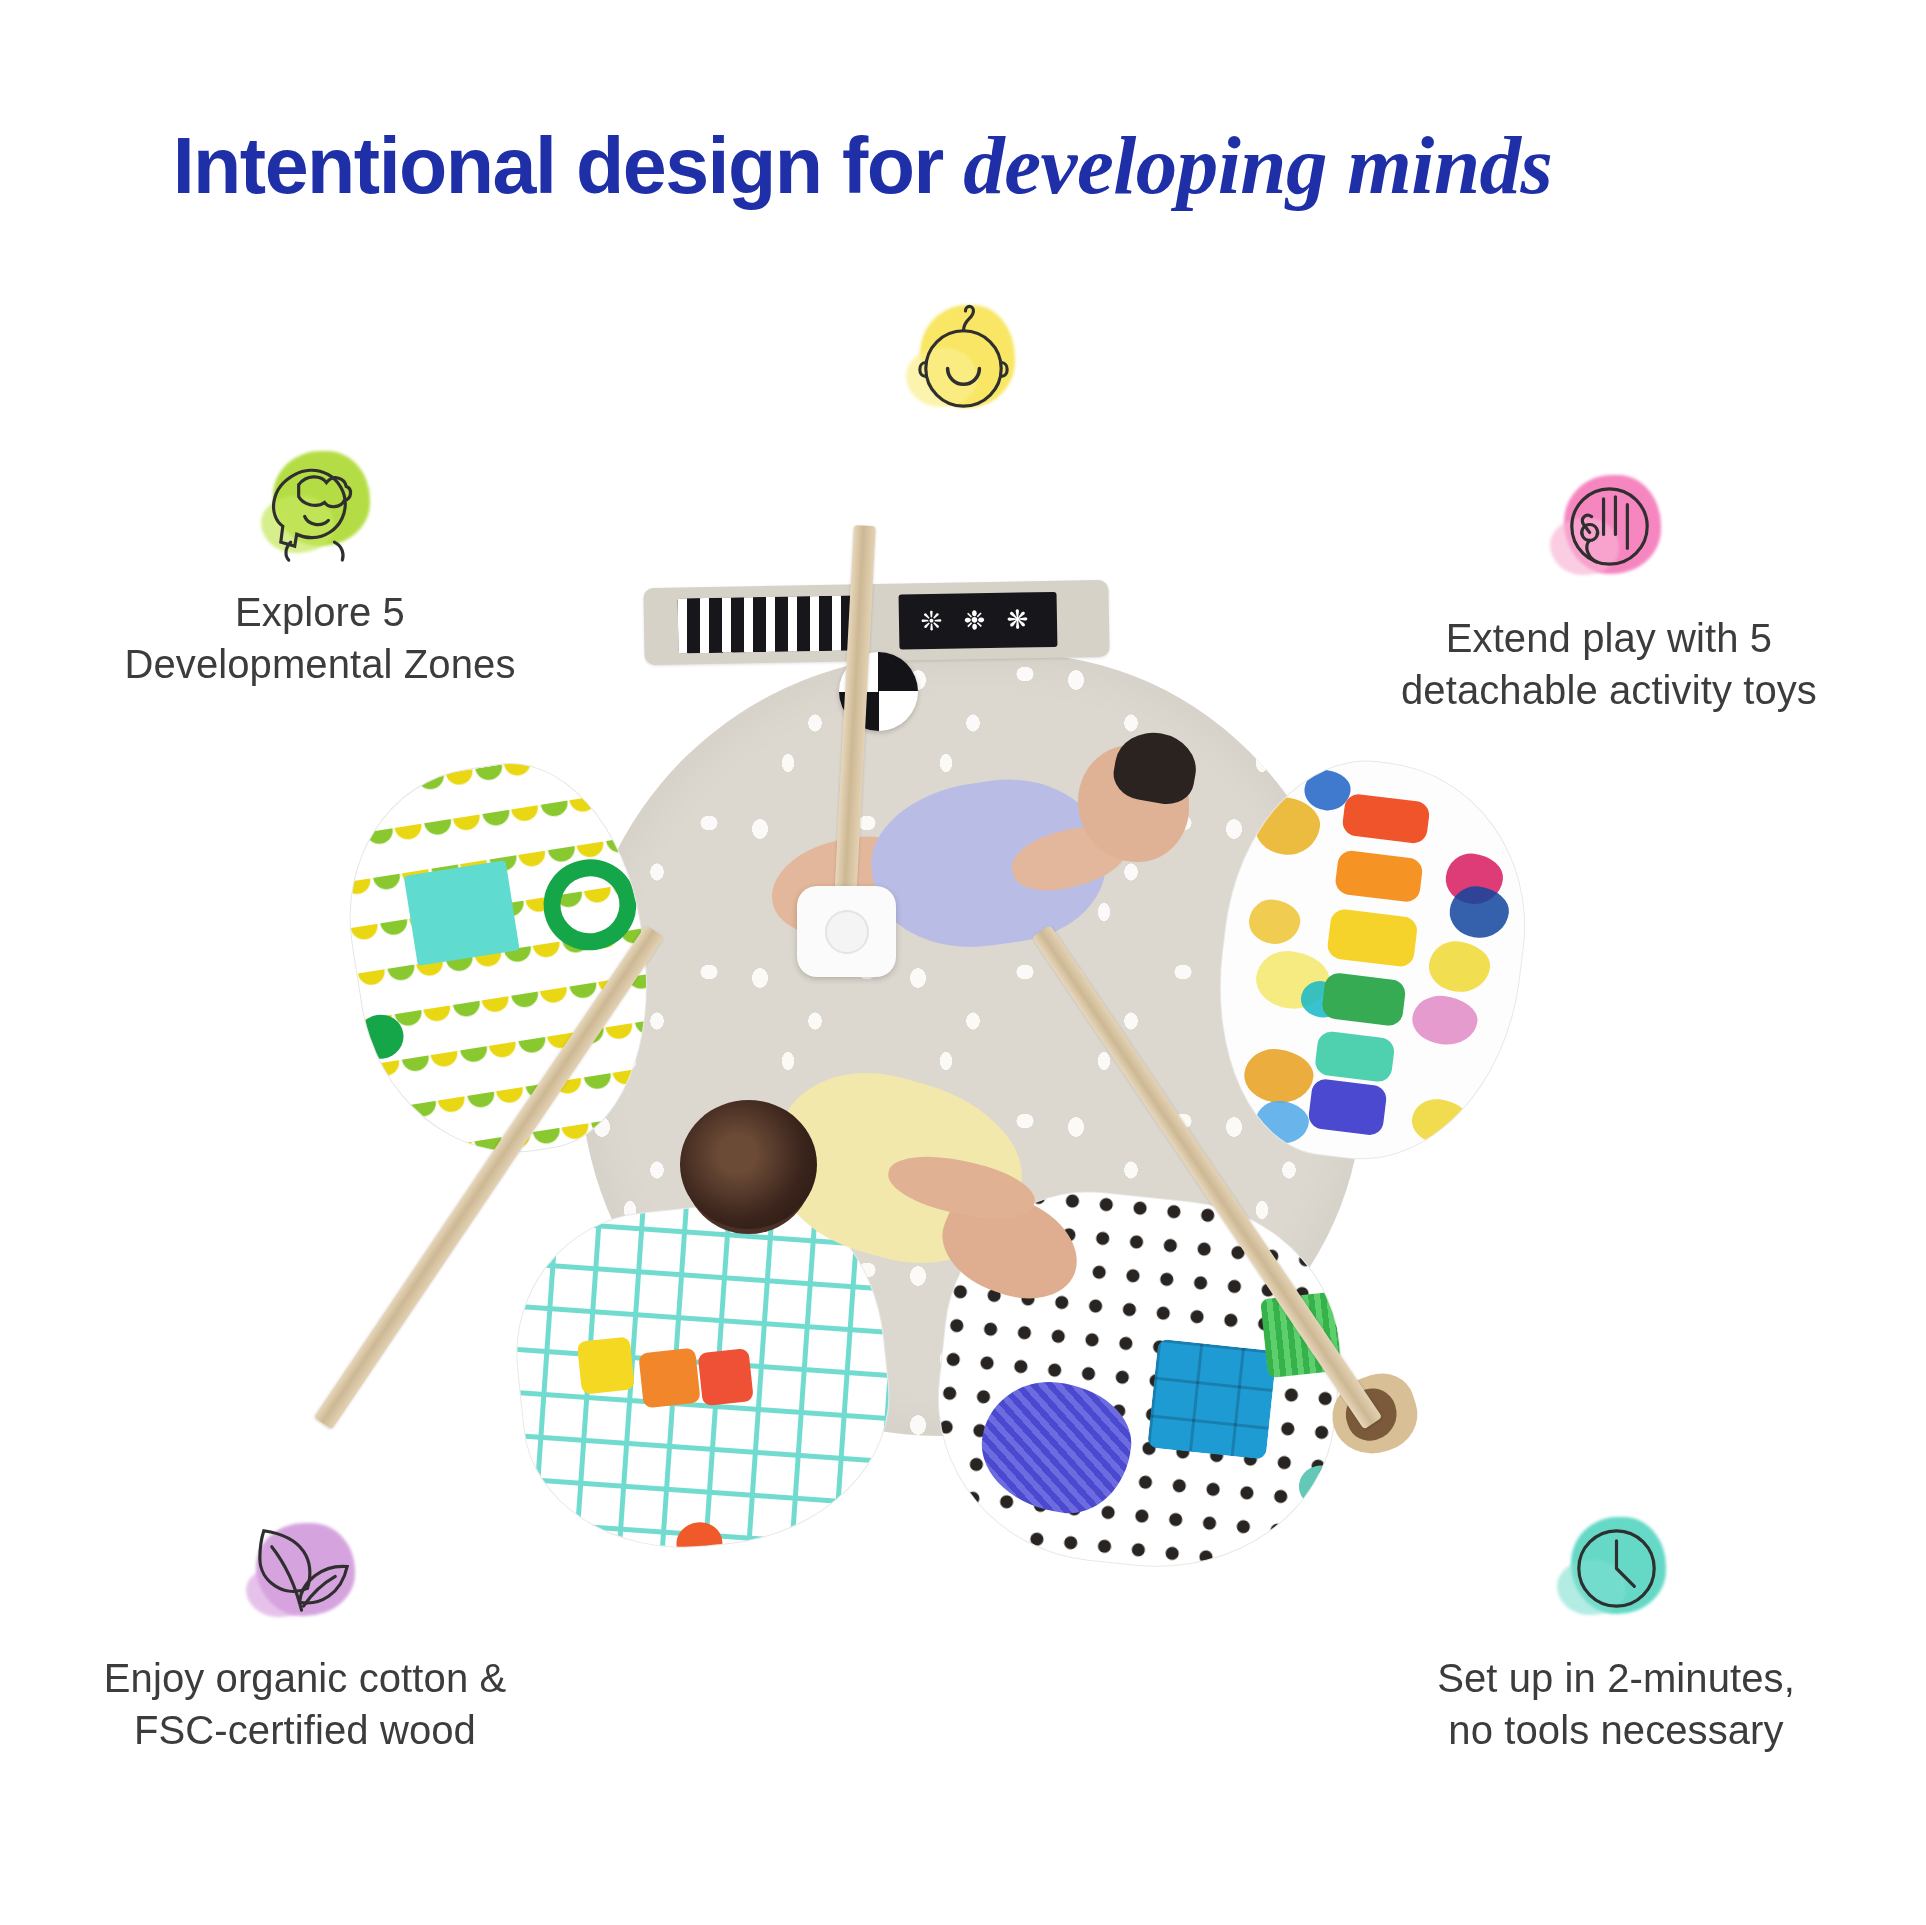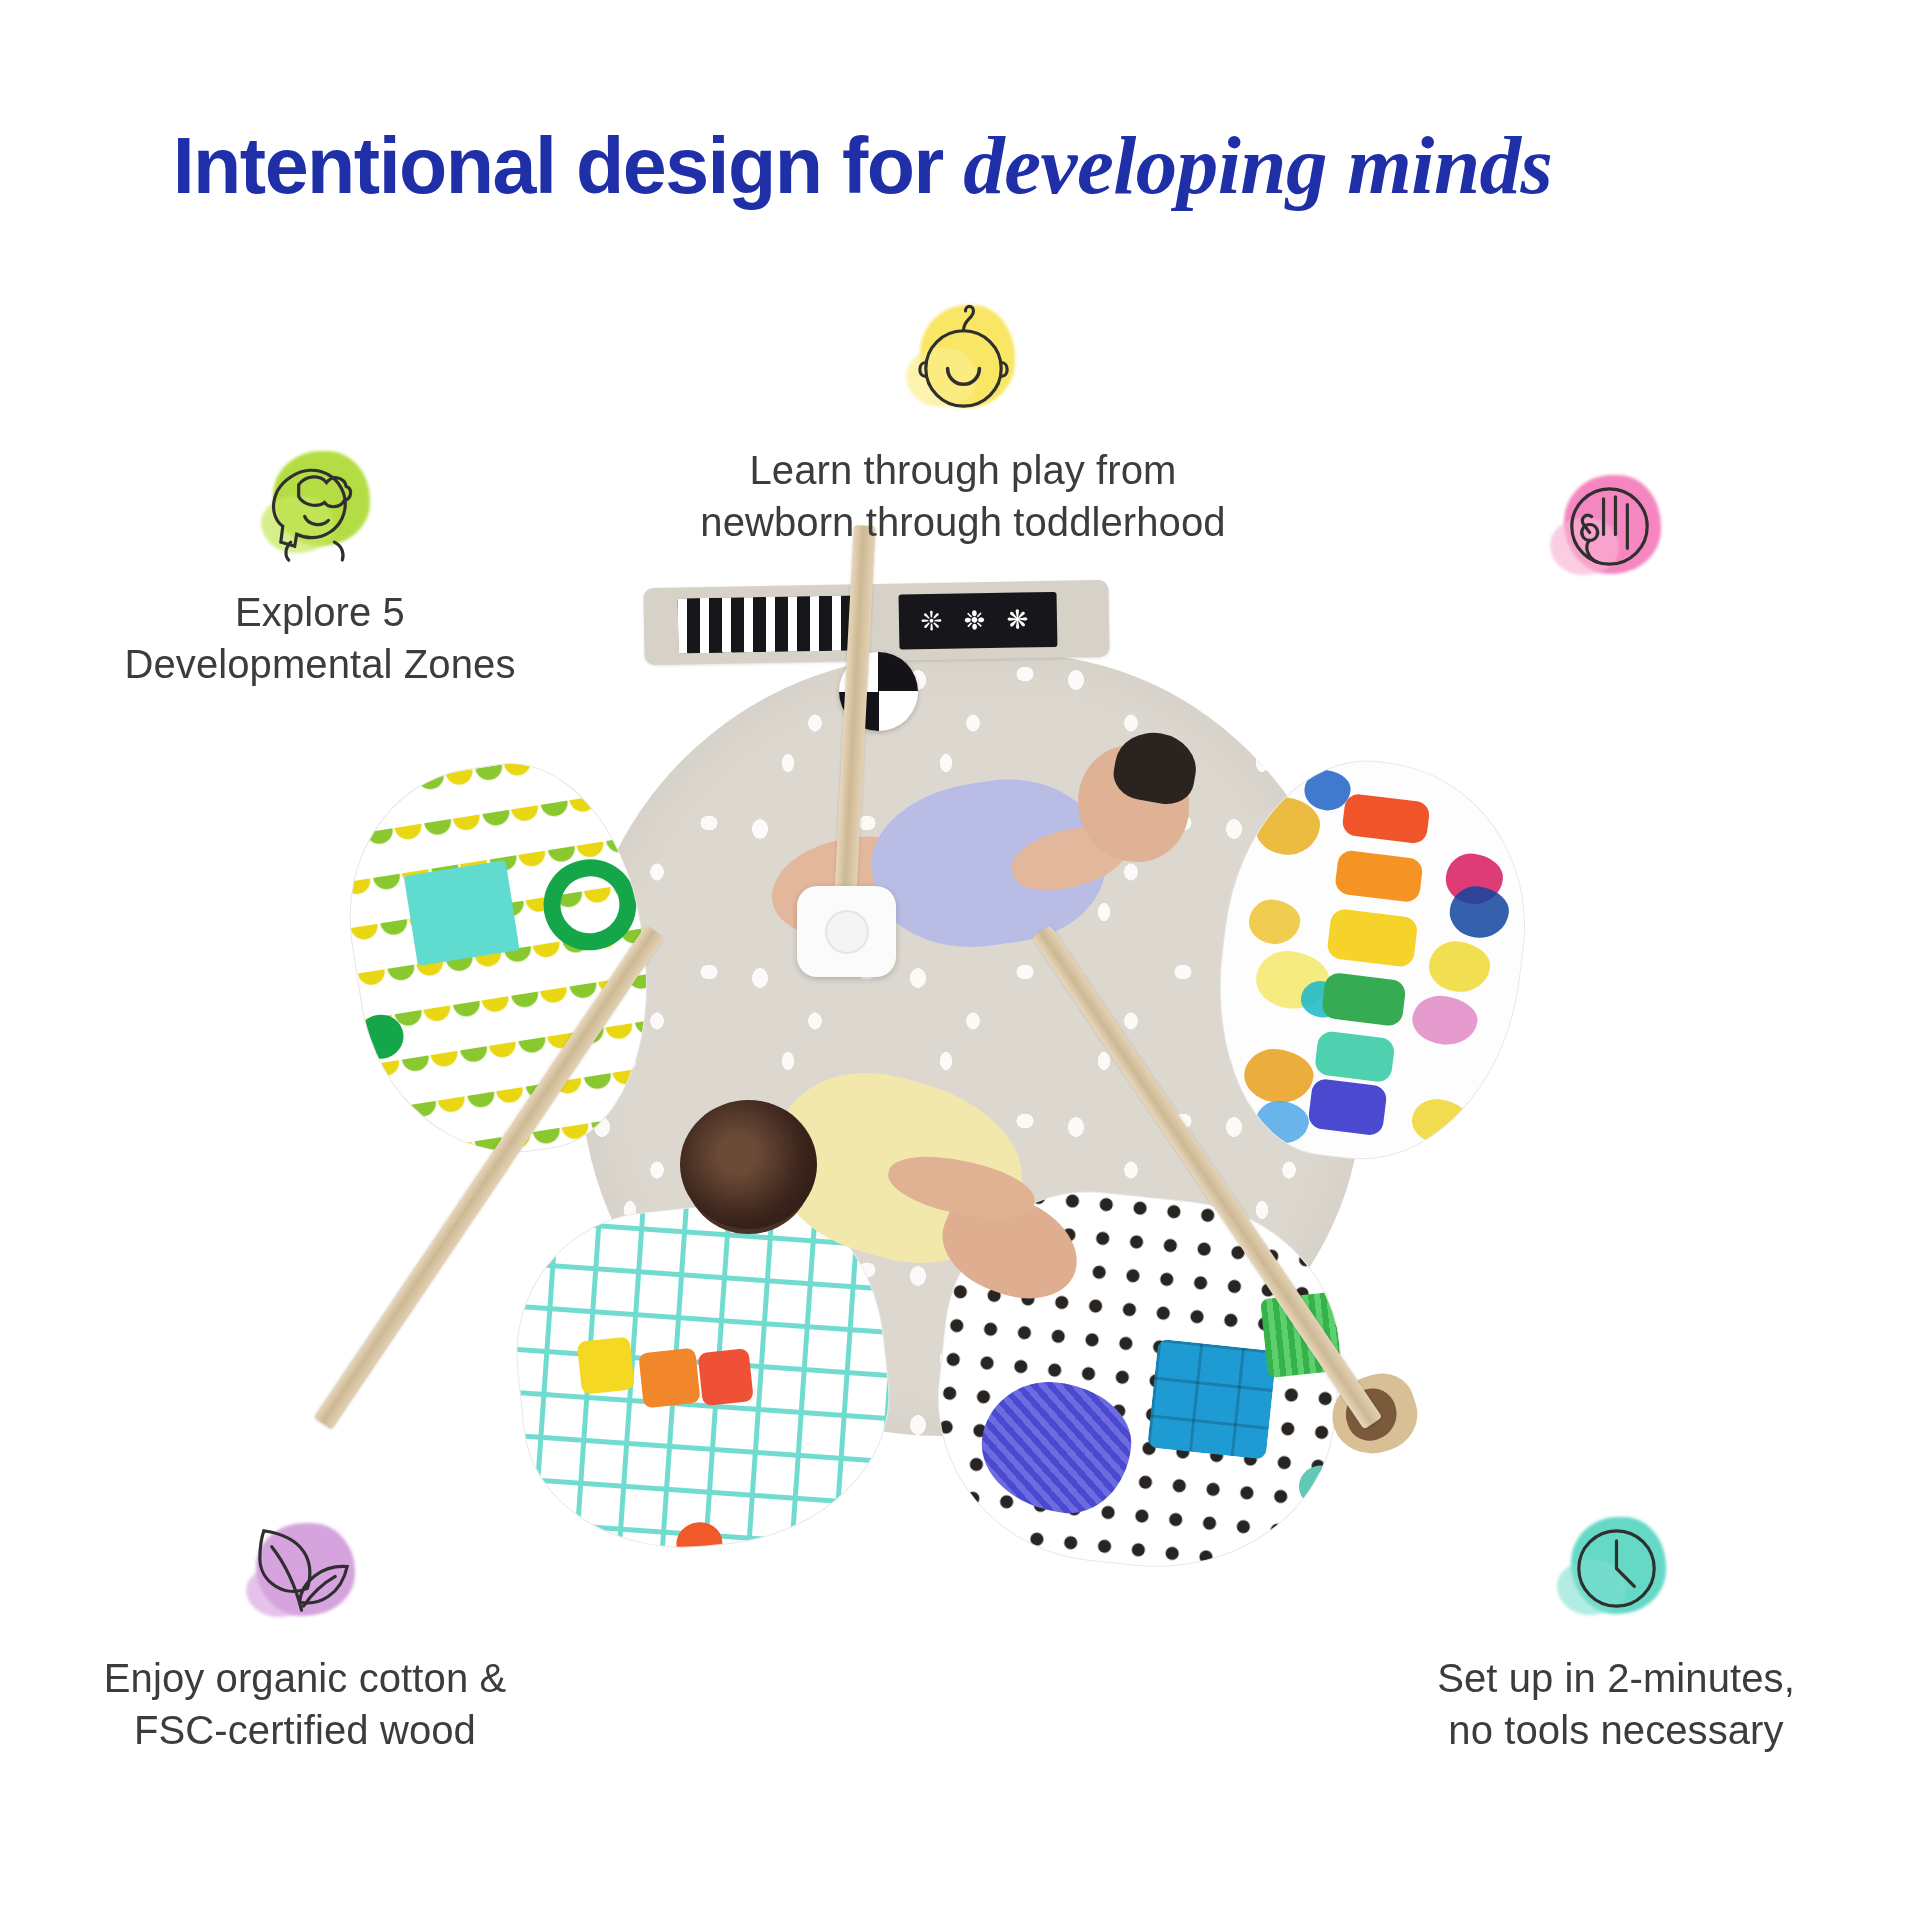--- a/index.html
+++ b/index.html
@@ -372,22 +372,20 @@
       <div class="blob" style="left:22px;top:8px;width:95px;height:103px;background:#f7e24a;opacity:.85;"></div>
       <div class="blob" style="left:8px;top:51px;width:71px;height:59px;background:#fbef8e;opacity:.7;"></div>
       <svg class="ico-svg" viewBox="0 0 132 126" fill="none" stroke="#2f2f2f" stroke-width="3.2" stroke-linecap="round">
         <circle cx="66" cy="72" r="38"></circle>
         <path d="M66 34 C66 22, 76 22, 76 14 C76 8, 68 8, 68 14"></path>
         <path d="M28 66 c-8 0,-8 14,0 14"></path>
         <path d="M104 66 c8 0,8 14,0 14"></path>
         <path d="M50 72 a16 16 0 0 0 32 0" stroke-width="3.6"></path>
       </svg>
     </div>
-    <div class="label">Learn through play from
-newborn through toddlerhood</div>
   </div>
 
   <div class="feat" id="feat-zones">
     <div class="icon-box">
       <div class="blob" style="left:18px;top:12px;width:97px;height:95px;background:#a7d825;opacity:.85;"></div>
       <div class="blob" style="left:6px;top:57px;width:73px;height:57px;background:#c6e85c;opacity:.7;"></div>
       <svg class="ico-svg" viewBox="0 0 132 126" fill="none" stroke="#2f2f2f" stroke-width="3.2" stroke-linecap="round">
         <path d="M40 36 a34 34 0 1 1 2 60 l-2 12 l-14 -4 l2 -16 c-14 -10 -14 -38 12 -52 z"></path>
         <path d="M44 46 c8 -10 22 -10 28 -2 c6 -8 18 -6 20 4 c6 2 6 12 -2 14 c-4 8 -16 8 -20 2 c-8 6 -22 2 -26 -6 z"></path>
         <path d="M50 78 a14 12 0 0 0 24 4"></path>
@@ -406,20 +404,22 @@
       <svg class="ico-svg" viewBox="0 0 132 126" fill="none" stroke="#2f2f2f" stroke-width="3.2" stroke-linecap="round">
         <circle cx="66" cy="62" r="38"></circle>
         <path d="M60 34 v36"></path>
         <path d="M72 32 v38"></path>
         <path d="M84 40 v44"></path>
         <path d="M48 52 c-6 -4 -12 2 -8 8 l6 8"></path>
         <path d="M46 60 a8 8 0 1 0 0.1 0"></path>
         <path d="M46 76 c-6 6 -2 18 8 22"></path>
       </svg>
     </div>
+    <div class="label">Extend play with 5
+detachable activity toys</div>
   </div>
 
   <div class="feat" id="feat-cotton">
     <div class="icon-box">
       <div class="blob" style="left:16px;top:18px;width:99px;height:93px;background:#cb8ed6;opacity:.8;"></div>
       <div class="blob" style="left:6px;top:61px;width:69px;height:51px;background:#d9a3e0;opacity:.65;"></div>
       <svg class="ico-svg" viewBox="0 0 132 126" fill="none" stroke="#2f2f2f" stroke-width="3.2" stroke-linecap="round">
         <path d="M24 26 c40 6 52 30 44 58 c-22 10 -48 -6 -48 -30 c0 -12 2 -22 4 -28 z"></path>
         <path d="M32 42 c14 18 24 40 30 64"></path>
         <path d="M108 62 c-6 28 -28 40 -48 36 c2 -22 24 -38 48 -36 z"></path>

